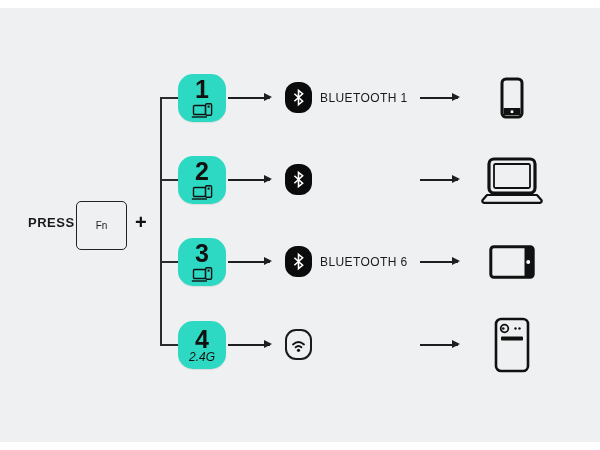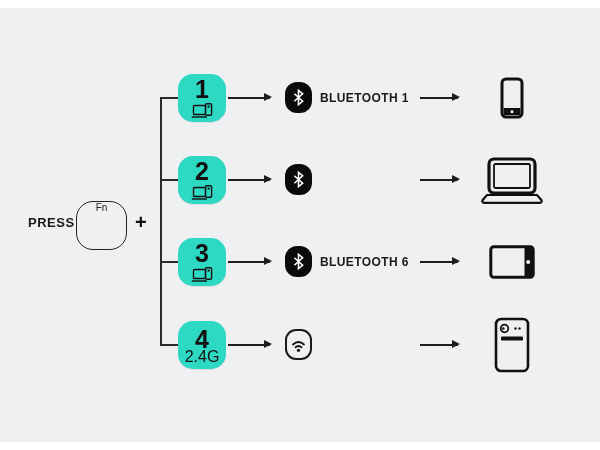--- a/index.html
+++ b/index.html
@@ -2,49 +2,49 @@
 <html><head>
 <meta charset="utf-8">
 <style>
   html,body{margin:0;padding:0;}
   body{background:#ffffff;font-family:"Liberation Sans",sans-serif;}
   .canvas{position:relative;width:600px;height:450px;background:#ffffff;overflow:hidden;}
   .panel{position:absolute;left:0;top:8px;width:600px;height:434px;background:#eef0f1;}
 
   
   .press{position:absolute;left:28px;top:215px;font-size:13px;font-weight:bold;color:#1a1a1a;letter-spacing:.5px;}
-  .fn-key{position:absolute;left:76px;top:201px;width:49px;height:47px;border:1.5px solid #222;border-radius:17px;display:flex;justify-content:center;}
+  .fn-key{position:absolute;left:76px;top:201px;width:49px;height:47px;border:1.5px solid #222;border-radius:5px;display:flex;align-items:center;justify-content:center;}
   .fn-key span{font-size:10px;color:#222;font-weight:500;}
   .plus{position:absolute;left:135px;top:211px;font-size:20px;font-weight:bold;color:#111;}
 
   
   .trunk{position:absolute;left:160px;top:97px;width:1.5px;height:249px;background:#2b2b2b;}
 
   
   .row{position:absolute;left:0;width:600px;height:96px;}
   .row.r1{top:50px;} .row.r2{top:132px;} .row.r3{top:214px;} .row.r4{top:297px;}
   .branch{position:absolute;left:160px;top:47px;width:20px;height:1.5px;background:#2b2b2b;}
 
   .key{position:absolute;left:178px;top:24px;width:48px;height:48px;background:#2ed9c4;border-radius:15px;
        display:flex;flex-direction:column;align-items:center;justify-content:center;box-shadow:0 1px 1px rgba(0,0,0,.08);}
   .key-number{font-size:25px;line-height:23px;font-weight:bold;color:#111;}
-  .key-sub{font-size:16px;line-height:12px;color:#111;}
+  .key-sub{font-size:12px;line-height:12px;color:#111;font-style:italic;}
   .key-icon{margin-top:1px;height:17px;}
 
   .arrow{position:absolute;top:47px;height:1.5px;background:#1e1e1e;}
   .arrow::after{content:'';position:absolute;right:-2px;top:-3.6px;width:0;height:0;
        border-left:8px solid #1e1e1e;border-top:4.5px solid transparent;border-bottom:4.5px solid transparent;}
   .arrow.a1{left:228px;width:42px;}
   .arrow.a2{left:420px;width:38px;}
 
   .badge{position:absolute;left:285px;top:32px;width:27px;height:31px;background:#0b0b0b;border-radius:12px;
        display:flex;align-items:center;justify-content:center;}
   .badge.outline{background:transparent;border:2px solid #1a1a1a;width:23px;height:27px;border-radius:11px;}
 
-  .conn-label{position:absolute;left:320px;top:41px;font-size:12px;font-weight:bold;color:#1a1a1a;letter-spacing:.4px;white-space:nowrap;}
+  .conn-label{position:absolute;left:320px;top:41px;font-size:12px;font-weight:normal;color:#1a1a1a;letter-spacing:.4px;white-space:nowrap;}
 
   .device{position:absolute;left:478px;top:0;width:68px;height:96px;display:flex;align-items:center;justify-content:center;}
 </style>
 </head>
 <body>
 
 <div class="canvas">
   <div class="panel"></div>
 
   <div class="press">PRESS</div>

